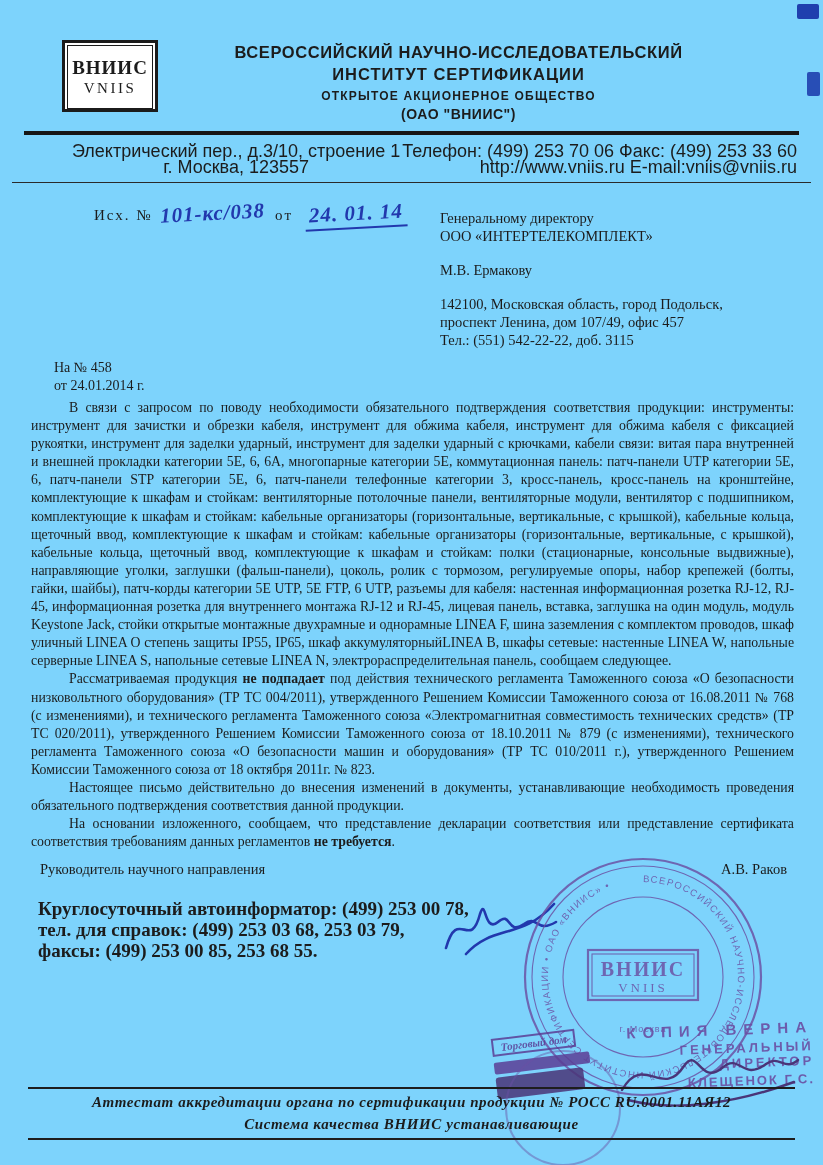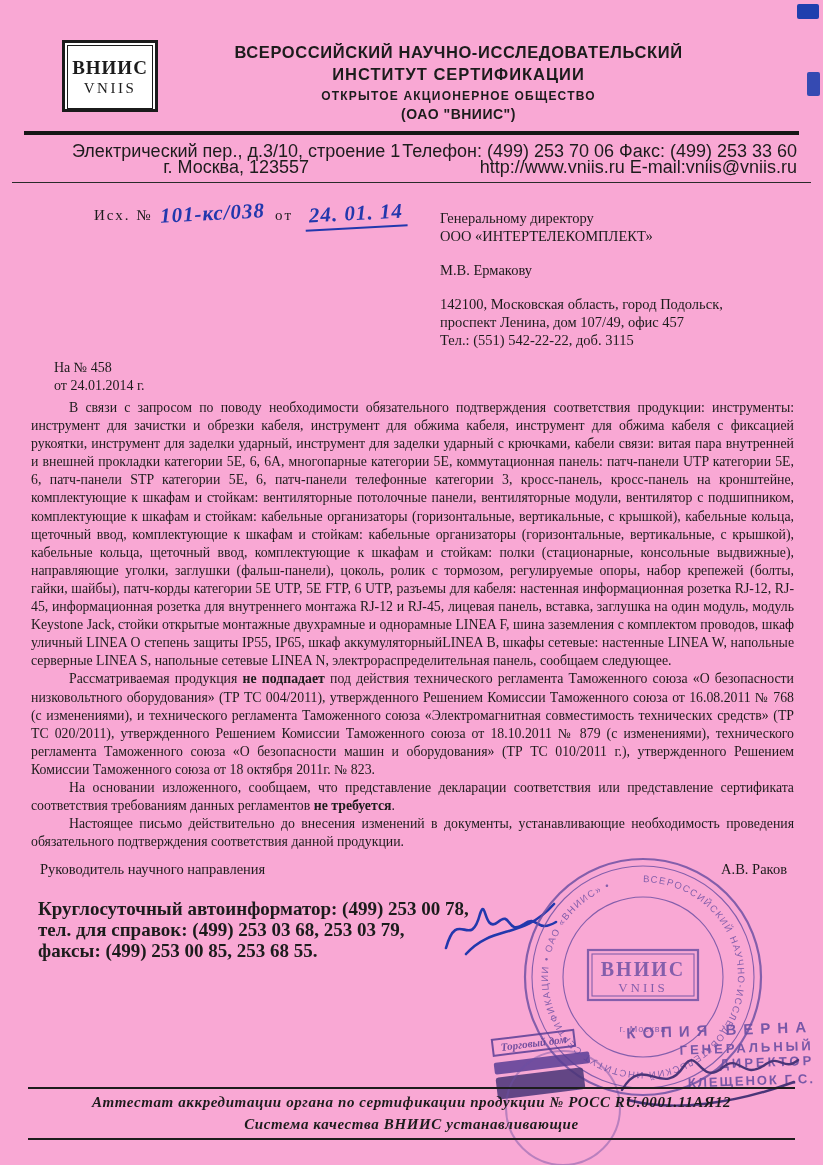--- a/index.html
+++ b/index.html
@@ -1,18 +1,18 @@
 <!DOCTYPE html>
 <html><head>
 <meta charset="utf-8">
 <style>
   html,body { margin:0; padding:0; background:#9a9a9a; }
   .page {
     position:relative; width:823px; height:1165px; margin:0 auto;
-    background:#f9a8d4; overflow:hidden;
+    background:#7dd3fc; overflow:hidden;
     font-family:"Liberation Serif", serif; color:#1c1c1c;
   }
 
   
   .scan-mark { position:absolute; background:#1f3fae; }
   .scan-mark-1 { right:4px; top:4px; width:22px; height:15px; border-radius:2px; }
   .scan-mark-2 { right:3px; top:72px; width:13px; height:24px; border-radius:2px; opacity:.9; }
 
   
   .letterhead { display:flex; padding:40px 34px 0 62px; align-items:flex-start; }
@@ -150,22 +150,22 @@
 
     <div class="our-ref">
       <div>На № 458</div>
       <div>от 24.01.2014 г.</div>
     </div>
   </div>
 
   <div class="body-text">
     <p><span>В связи с запросом по поводу необходимости обязательного подтверждения соответствия продукции: инструменты: инструмент для зачистки и обрезки кабеля, инструмент для обжима кабеля, инструмент для обжима кабеля с фиксацией рукоятки, инструмент для заделки ударный, инструмент для заделки ударный с крючками, кабели связи: витая пара внутренней и внешней прокладки категории 5Е, 6, 6А, многопарные категории 5Е, коммутационная панель: патч-панели UTP категории 5Е, 6, патч-панели STP категории 5Е, 6, патч-панели телефонные категории 3, кросс-панель, кросс-панель на кронштейне, комплектующие к шкафам и стойкам: вентиляторные потолочные панели, вентиляторные модули, вентилятор с подшипником, комплектующие к шкафам и стойкам: кабельные организаторы (горизонтальные, вертикальные, с крышкой), кабельные кольца, щеточный ввод, комплектующие к шкафам и стойкам: кабельные организаторы (горизонтальные, вертикальные, с крышкой), кабельные кольца, щеточный ввод, комплектующие к шкафам и стойкам: полки (стационарные, консольные выдвижные), направляющие уголки, заглушки (фальш-панели), цоколь, ролик с тормозом, регулируемые опоры, набор крепежей (болты, гайки, шайбы), патч-корды категории 5Е UTP, 5Е FTP, 6 UTP, разъемы для кабеля: настенная информационная розетка RJ-12, RJ-45, информационная розетка для внутреннего монтажа RJ-12 и RJ-45, лицевая панель, вставка, заглушка на один модуль, модуль Keystone Jack, стойки открытые монтажные двухрамные и однорамные LINEA F, шина заземления с комплектом проводов, шкаф уличный LINEA O степень защиты IP55, IP65, шкаф аккумуляторныйLINEA B, шкафы сетевые: настенные LINEA W, напольные серверные LINEA S, напольные сетевые LINEA N, электрораспределительная панель, сообщаем следующее.</span></p>
     <p><span>Рассматриваемая продукция </span><b>не подпадает</b><span> под действия технического регламента Таможенного союза «О безопасности низковольтного оборудования» (ТР ТС 004/2011), утвержденного Решением Комиссии Таможенного союза от 16.08.2011 № 768 (с изменениями), и технического регламента Таможенного союза «Электромагнитная совместимость технических средств» (ТР ТС 020/2011), утвержденного Решением Комиссии Таможенного союза от 18.10.2011 № 879 (с изменениями), технического регламента Таможенного союза «О безопасности машин и оборудования» (ТР ТС 010/2011 г.), утвержденного Решением Комиссии Таможенного союза от 18 октября 2011г. № 823.</span></p>
+    <p><span>Настоящее письмо действительно до внесения изменений в документы, устанавливающие необходимость проведения обязательного подтверждения соответствия данной продукции.</span></p>
     <p><span>На основании изложенного, сообщаем, что представление декларации соответствия или представление сертификата соответствия требованиям данных регламентов </span><b>не требуется</b><span>.</span></p>
-    <p><span>Настоящее письмо действительно до внесения изменений в документы, устанавливающие необходимость проведения обязательного подтверждения соответствия данной продукции.</span></p>
   </div>
 
   <div class="sign-row">
     <span>Руководитель научного направления</span>
     <span>А.В. Раков</span>
   </div>
 
   <div class="contacts-block">
     <div>Круглосуточный автоинформатор: (499) 253 00 78,</div>
     <div>тел. для справок: (499) 253 03 68, 253 03 79,</div>

